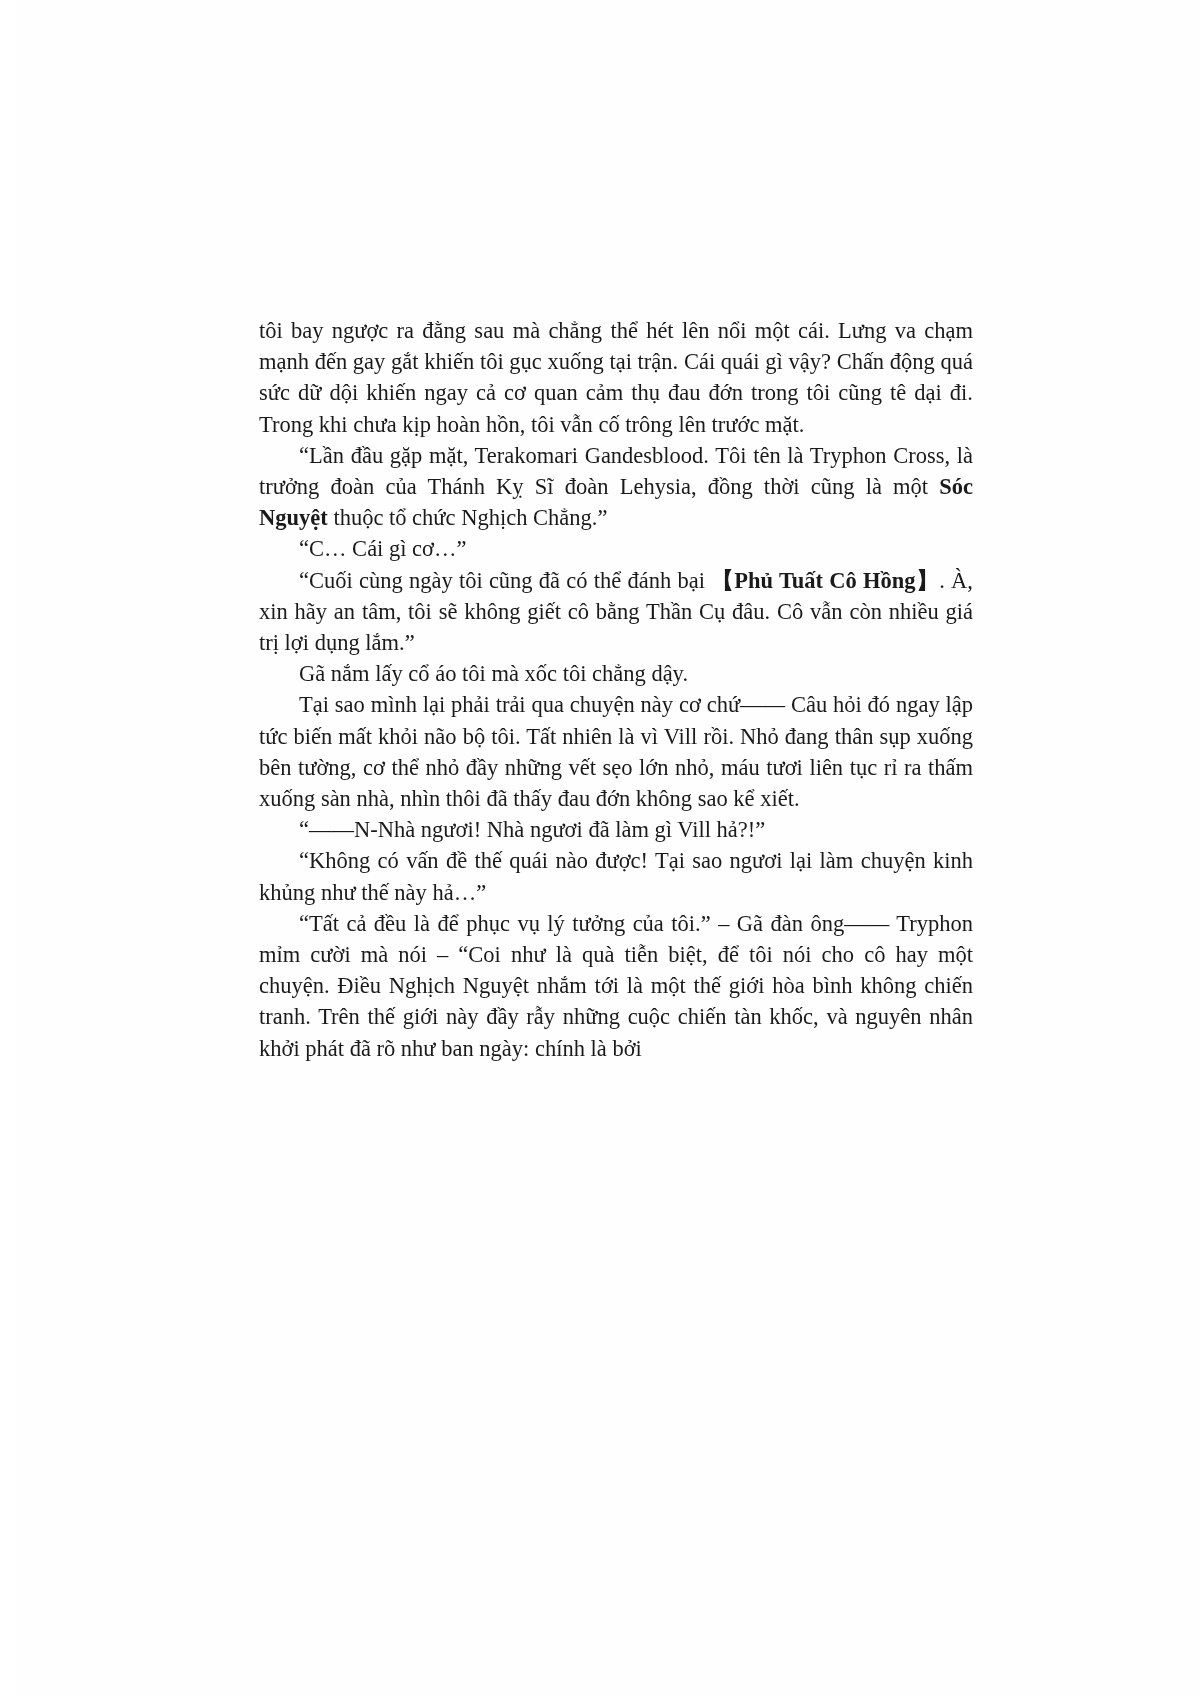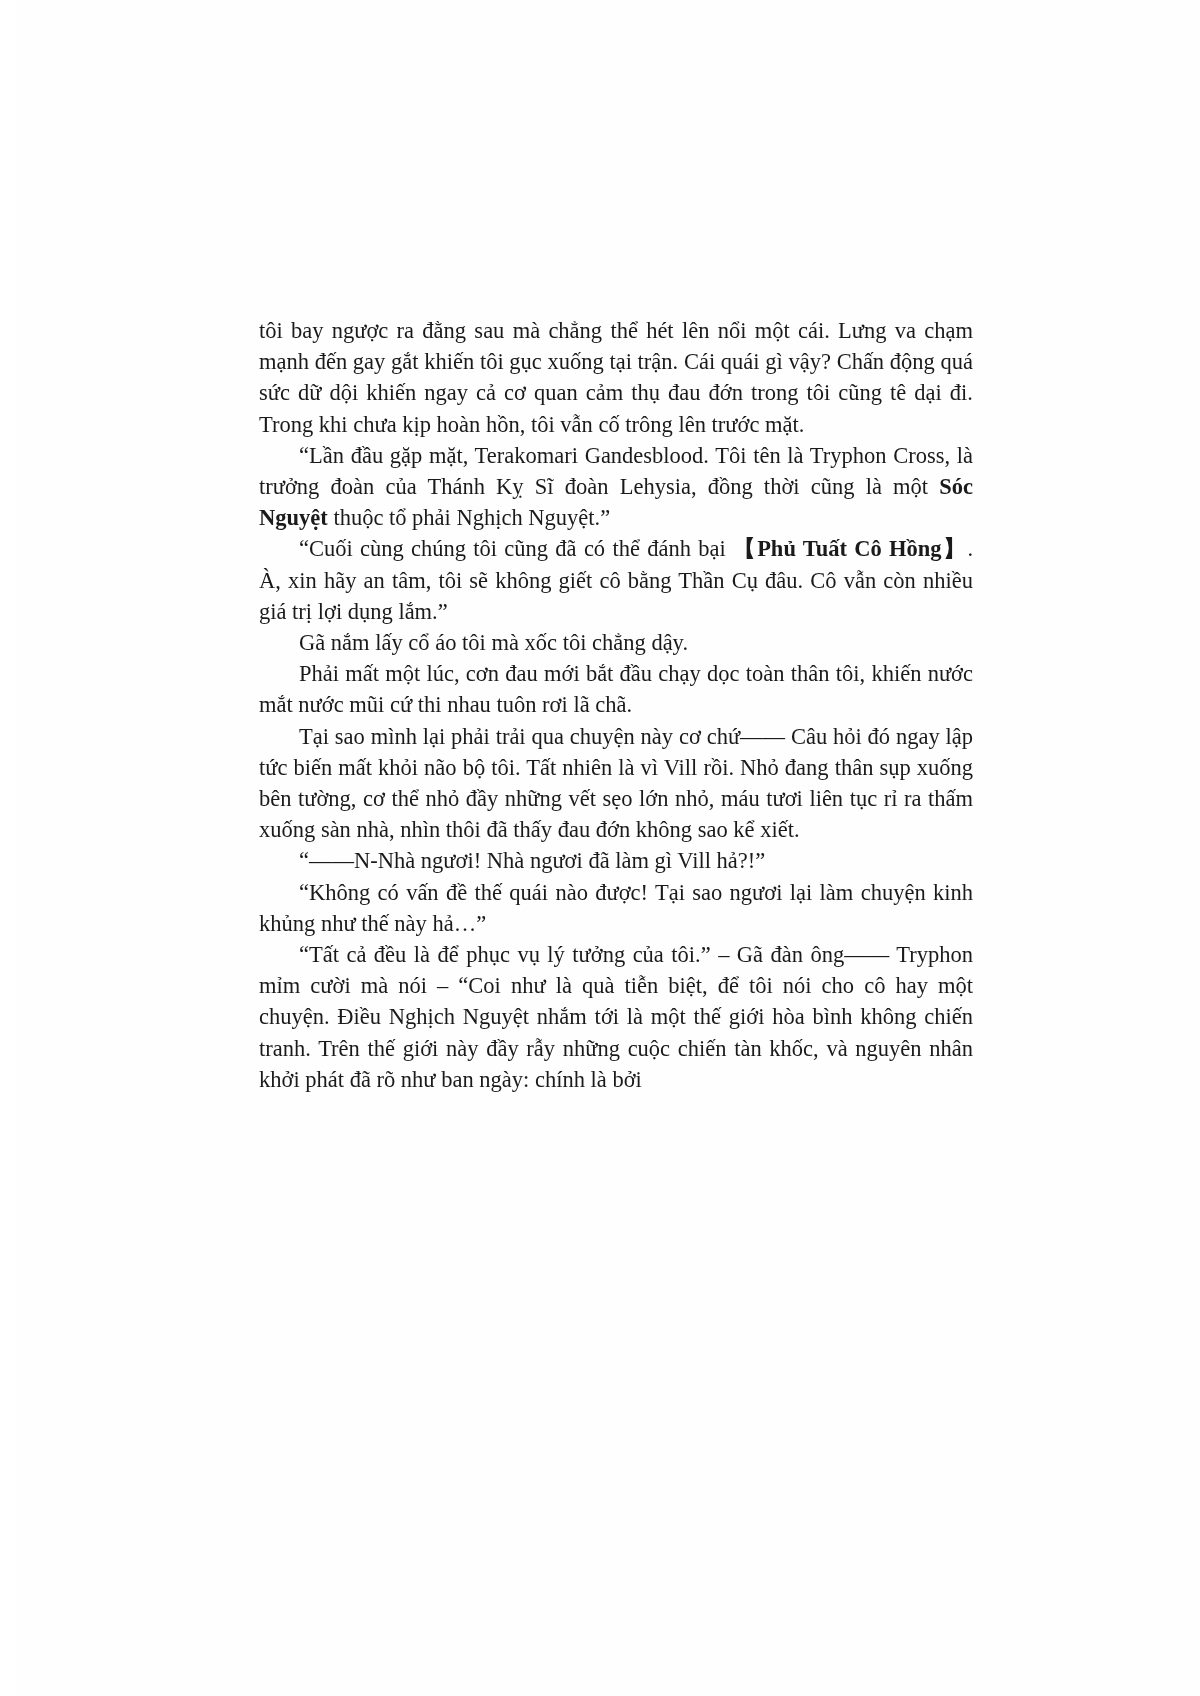--- a/index.html
+++ b/index.html
@@ -23,30 +23,30 @@
   </style>
 </head>
 <body>
 
 <div class="page">
   <div class="text-block">
     <p class="para noindent">
       <span>tôi bay ngược ra đằng sau mà chẳng thể hét lên nổi một cái. Lưng va chạm mạnh đến gay gắt khiến tôi gục xuống tại trận. Cái quái gì vậy? Chấn động quá sức dữ dội khiến ngay cả cơ quan cảm thụ đau đớn trong tôi cũng tê dại đi. Trong khi chưa kịp hoàn hồn, tôi vẫn cố trông lên trước mặt.</span>
     </p>
     <p class="para">
-      <span>“Lần đầu gặp mặt, Terakomari Gandesblood. Tôi tên là Tryphon Cross, là trưởng đoàn của Thánh Kỵ Sĩ đoàn Lehysia, đồng thời cũng là một </span><span class="b">Sóc Nguyệt</span><span> thuộc tổ phải Nghịch Nguyệt.”</span>
+      <span>“Lần đầu gặp mặt, Terakomari Gandesblood. Tôi tên là Tryphon Cross, là trưởng đoàn của Thánh Kỵ Sĩ đoàn Lehysia, đồng thời cũng là một </span><span class="b">Sóc Nguyệt</span><span> thuộc tổ chức Nghịch Chẳng.”</span>
     </p>
     <p class="para">
-      <span>“Cuối cùng chúng tôi cũng đã có thể đánh bại </span><span class="b">【Phủ Tuất Cô Hồng】</span><span>. À, xin hãy an tâm, tôi sẽ không giết cô bằng Thần Cụ đâu. Cô vẫn còn nhiều giá trị lợi dụng lắm.”</span>
+      <span>“C… Cái gì cơ…”</span>
+    </p>
+    <p class="para">
+      <span>“Cuối cùng ngày tôi cũng đã có thể đánh bại </span><span class="b">【Phủ Tuất Cô Hồng】</span><span>. À, xin hãy an tâm, tôi sẽ không giết cô bằng Thần Cụ đâu. Cô vẫn còn nhiều giá trị lợi dụng lắm.”</span>
     </p>
     <p class="para">
       <span>Gã nắm lấy cổ áo tôi mà xốc tôi chẳng dậy.</span>
-    </p>
-    <p class="para">
-      <span>Phải mất một lúc, cơn đau mới bắt đầu chạy dọc toàn thân tôi, khiến nước mắt nước mũi cứ thi nhau tuôn rơi lã chã.</span>
     </p>
     <p class="para">
       <span class="i">Tại sao mình lại phải trải qua chuyện này cơ chứ</span><span>—— Câu hỏi đó ngay lập tức biến mất khỏi não bộ tôi. Tất nhiên là vì Vill rồi. Nhỏ đang thân sụp xuống bên tường, cơ thể nhỏ đầy những vết sẹo lớn nhỏ, máu tươi liên tục rỉ ra thấm xuống sàn nhà, nhìn thôi đã thấy đau đớn không sao kể xiết.</span>
     </p>
     <p class="para">
       <span>“——N-Nhà ngươi! Nhà ngươi đã làm gì Vill hả?!”</span>
     </p>
     <p class="para">
       <span>“Không có vấn đề thế quái nào được! Tại sao ngươi lại làm chuyện kinh khủng như thế này hả…”</span>
     </p>

